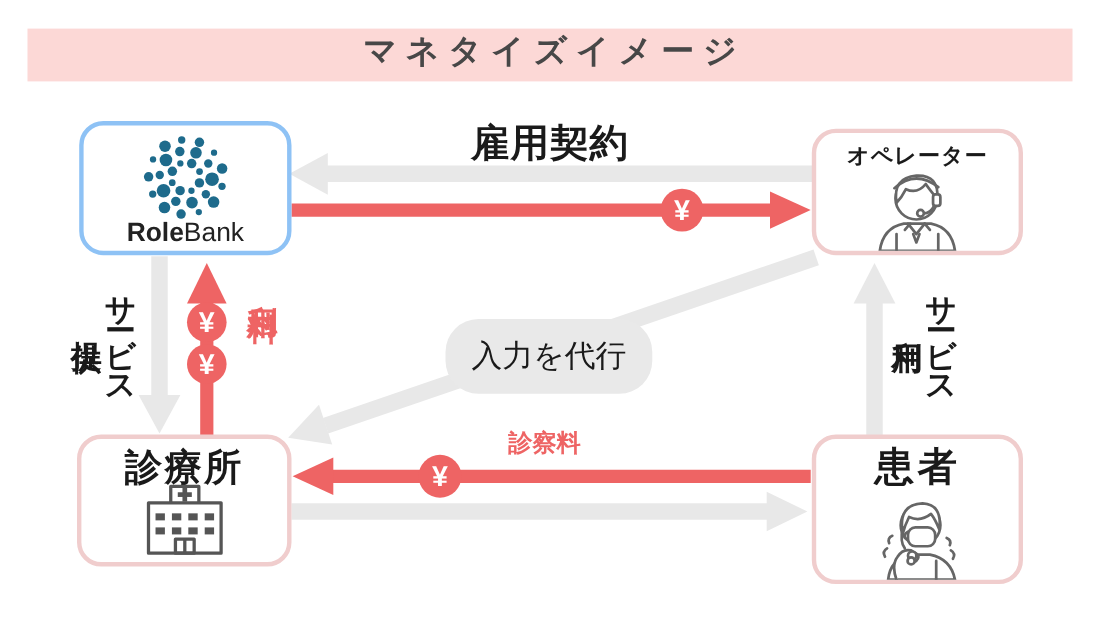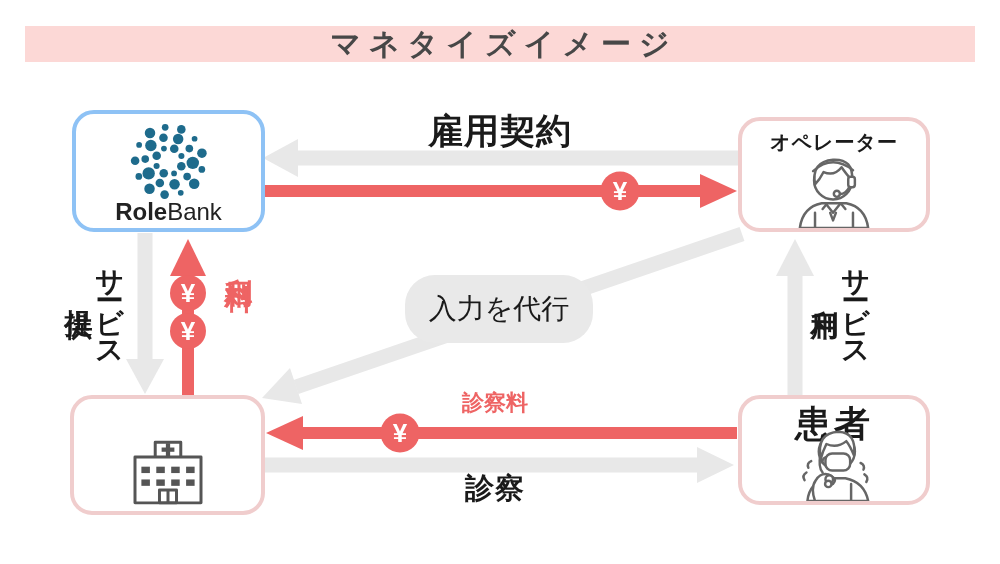--- a/index.html
+++ b/index.html
@@ -13,42 +13,42 @@
     --ink:#1a1a1a;
     --illus-gray:#666;
   }
   html,body{margin:0;padding:0;background:#fff;}
   #stage{
     position:relative;width:1000px;height:564px;background:#fff;overflow:hidden;
     font-family:"Liberation Sans","DejaVu Sans",sans-serif;color:var(--ink);
   }
   
   .banner{
-    position:absolute;left:25px;top:26px;width:950px;height:36px;
-    background:var(--banner-bg);display:flex;align-items:center;justify-content:center;
+    position:absolute;left:25px;top:26px;width:950px;height:48px;
+    background:var(--banner-bg);display:flex;align-items:flex-start;justify-content:center;
   }
   .banner .t{font-size:30px;font-weight:700;color:var(--title-ink);letter-spacing:8px;text-indent:8px;}
   
   #arrows{position:absolute;left:0;top:0;z-index:1;}
   .sh-g{stroke:var(--arrow-gray);stroke-width:15;fill:none;}
   .sh-r{stroke:var(--accent-red);stroke-width:12;fill:none;}
   .hd-g{fill:var(--arrow-gray);}
   .hd-r{fill:var(--accent-red);}
   .yen-c{fill:var(--accent-red);}
   .yen-t{fill:#fff;font-weight:700;font-size:26px;text-anchor:middle;font-family:"Liberation Sans",sans-serif;}
   
   .ebox{
     position:absolute;background:#fff;border-radius:22px;z-index:3;
     display:flex;flex-direction:column;align-items:center;box-sizing:border-box;
   }
   .ebox .elabel{font-weight:700;line-height:1;}
   #box-rolebank{left:72px;top:110px;width:193px;height:122px;border:4px solid var(--rolebank-border);}
   #box-operator{left:738px;top:117px;width:192px;height:115px;border:4px solid var(--pink-border);}
   #box-clinic{left:70px;top:395px;width:195px;height:120px;border:4px solid var(--pink-border);}
-  #box-patient{left:738px;top:395px;width:192px;height:110px;border:4px solid var(--pink-border);}
+  #box-patient{left:738px;top:395px;width:192px;height:136px;border:4px solid var(--pink-border);}
   #box-operator .elabel{font-size:20px;margin-top:11px;letter-spacing:1px;}
   #box-clinic .elabel{font-size:34px;margin-top:9px;letter-spacing:2px;}
   #box-patient .elabel{font-size:36px;margin-top:7px;letter-spacing:3px;}
   .brand{font-size:24px;color:#222;margin-top:-3px;line-height:1;}
   .brand .b{font-weight:800;}
   .illus{position:absolute;bottom:0;left:50%;transform:translateX(-50%);}
   
   .flabel{position:absolute;z-index:4;font-weight:700;line-height:1;white-space:nowrap;}
   .red{color:var(--accent-red);}
   #lab-emp{left:380px;top:113px;width:240px;text-align:center;font-size:35px;letter-spacing:1px;}
@@ -57,21 +57,21 @@
   #lab-cons{left:400px;top:474px;width:190px;text-align:center;font-size:29px;letter-spacing:1px;}
   .vlabel{position:absolute;z-index:4;writing-mode:vertical-rl;text-orientation:mixed;
     font-weight:700;font-size:28px;line-height:1;letter-spacing:3px;}
   #v-serv-l1{left:95px;top:250px;}
   #v-serv-l2{left:64px;top:288px;}
   #v-usage{left:224px;top:256px;}
   #v-serv-r1{left:841px;top:250px;}
   #v-serv-r2{left:810px;top:288px;}
   
   #proxy-box{
-    position:absolute;left:405px;top:275px;width:188px;height:68px;background:#e9e9e9;z-index:2;
+    position:absolute;left:405px;top:290px;width:188px;height:68px;background:#e9e9e9;z-index:2;
     display:flex;align-items:center;justify-content:center;font-size:28px;font-weight:500;color:var(--ink);border-radius:30px;
   }
   
   .line-art{stroke:var(--illus-gray);stroke-width:2.6;fill:none;stroke-linecap:round;stroke-linejoin:round;}
   .line-art-fill{stroke:var(--illus-gray);stroke-width:2.6;fill:#fff;stroke-linecap:round;stroke-linejoin:round;}
   .hosp{stroke:#555;stroke-width:2.8;fill:none;stroke-linejoin:round;}
   .hosp-f{fill:#555;stroke:none;}
 </style>
 </head>
 <body>
@@ -188,20 +188,21 @@
       <rect class="line-art-fill" x="65" y="24" width="7" height="11" rx="2.5"></rect>
       <path class="line-art" d="M66,35 Q62,43 55,42"></path>
       <circle class="line-art-fill" cx="53" cy="42" r="3.2"></circle>
       <path class="line-art" d="M41,52 L49,62 L57,52"></path>
       <path class="line-art" d="M43,52 L38,58 M57,52 L62,58"></path>
       <path class="line-art" d="M46,62 L49,70 L52,62"></path>
     </svg>
   </div>
 
   <div class="ebox" id="box-clinic">
+    <div class="elabel">診療所</div>
     <svg class="illus" width="76" height="66" viewBox="0 0 70 62" style="bottom:6px">
       <rect class="hosp" x="4" y="17" width="62" height="43"></rect>
       <path class="hosp" d="M23,17 L23,3 L47,3 L47,17" fill="#fff"></path>
       <rect class="hosp-f" x="29" y="8" width="12" height="4"></rect>
       <rect class="hosp-f" x="33" y="4" width="4" height="12"></rect>
       <rect class="hosp-f" x="10" y="26" width="8" height="6"></rect>
       <rect class="hosp-f" x="24" y="26" width="8" height="6"></rect>
       <rect class="hosp-f" x="38" y="26" width="8" height="6"></rect>
       <rect class="hosp-f" x="52" y="26" width="8" height="6"></rect>
       <rect class="hosp-f" x="10" y="38" width="8" height="6"></rect>
@@ -228,21 +229,20 @@
       <circle class="line-art-fill" cx="44" cy="62" r="3.4"></circle>
       <path class="line-art" d="M26,38 q-5,2 -3,7"></path>
       <path class="line-art" d="M21,50 q-5,3 -2,8"></path>
       <path class="line-art" d="M78,40 q5,2 3,7"></path>
       <path class="line-art" d="M82,52 q5,3 2,8"></path>
     </svg>
   </div>
 
   <div class="flabel" id="lab-emp">雇用契約</div>
   <div class="flabel red" id="lab-consfee">診察料</div>
-  <div class="flabel" id="lab-cons">診察</div>
 
   <div class="vlabel" id="v-serv-l1">サービス</div>
   <div class="vlabel" id="v-serv-l2">提供</div>
   <div class="vlabel red" id="v-usage">利用料</div>
   <div class="vlabel" id="v-serv-r1">サービス</div>
   <div class="vlabel" id="v-serv-r2">利用</div>
 
 </div>
 
 </body></html>

